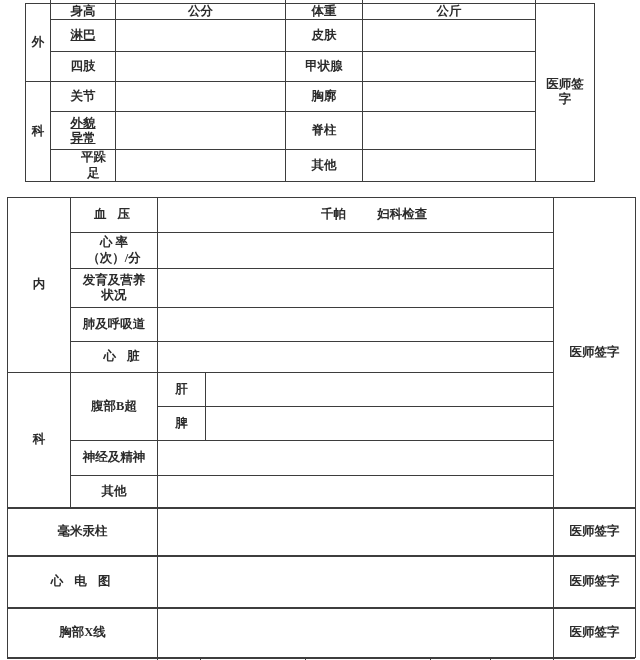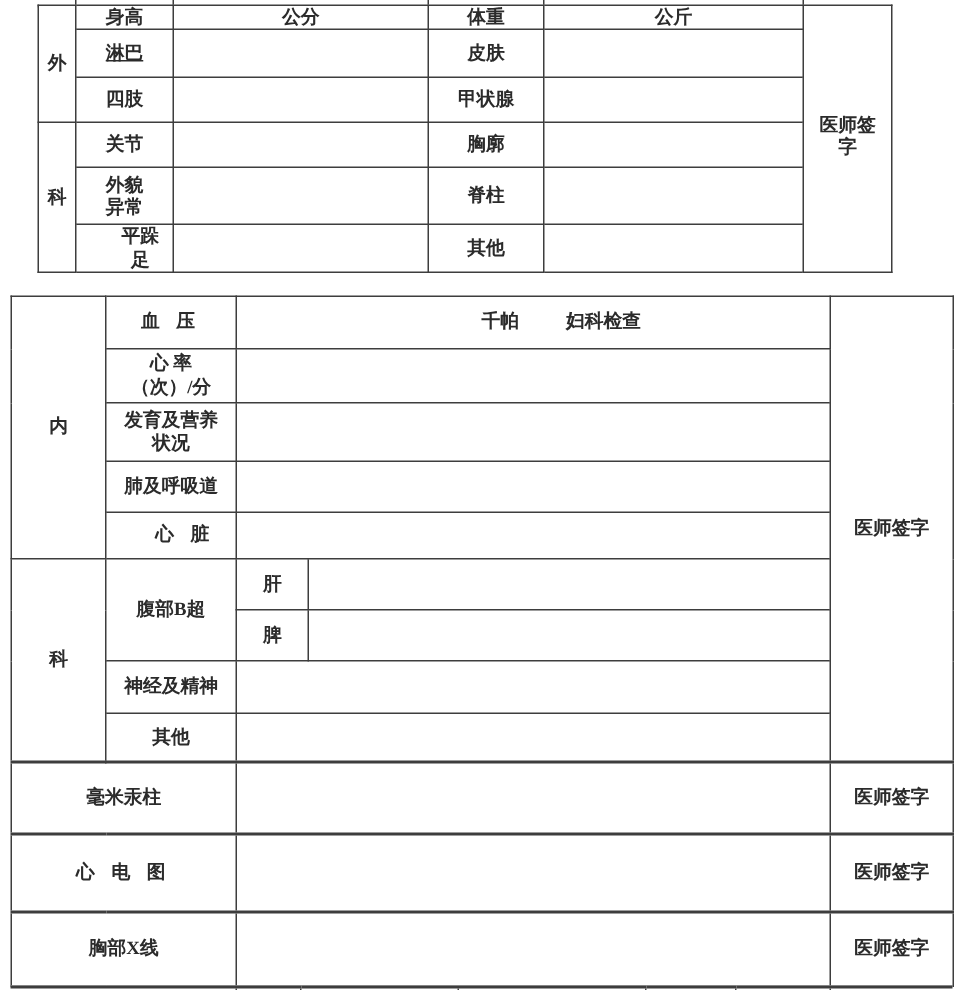--- a/index.html
+++ b/index.html
@@ -25,21 +25,21 @@
     vertical-align: middle;
     text-align: center;
     font-size: 12.5px;
     line-height: 1.22;
     color: #2b2b2b;
     font-weight: 600;
   }
   td.blank { border-color: #4a4a4a; }
   td.vert { font-size: 12.5px; letter-spacing: 0; }
   td.unitcell { text-align: right; padding-right: 6px; }
-  td.topsig { vertical-align: top; padding-top: 3px; line-height: 1.55; font-family: Liberation Mono, monospace; }
+  td.topsig { vertical-align: top; padding-top: 3px; line-height: 1.55; }
   td.midsig { vertical-align: top; padding-top: 14px; }
   td.botsig { vertical-align: top; padding-top: 5px; }
   .sp { letter-spacing: 4px; }
   .bpunits {
     display: block; text-align: left; padding-left: 160px;
     white-space: pre;
   }
 
   
   #sec-surgery {
@@ -118,21 +118,21 @@
 
     <tr>
       <td rowspan="3" class="vert">科</td>
       <td style="height:30px;">关节</td>
       <td class="blank"></td>
       <td>胸廓</td>
       <td class="blank"></td>
     </tr>
 
     <tr>
-      <td style="height:38px;"><span>外貌<br>异常</span></td>
+      <td style="height:38px;text-decoration:underline;"><span>外貌<br>异常</span></td>
       <td class="blank"></td>
       <td>脊柱</td>
       <td class="blank"></td>
     </tr>
 
     <tr>
       <td style="height:28px;padding-left:24px;">平跺足</td>
       <td class="blank"></td>
       <td>其他</td>
       <td class="blank"></td>

